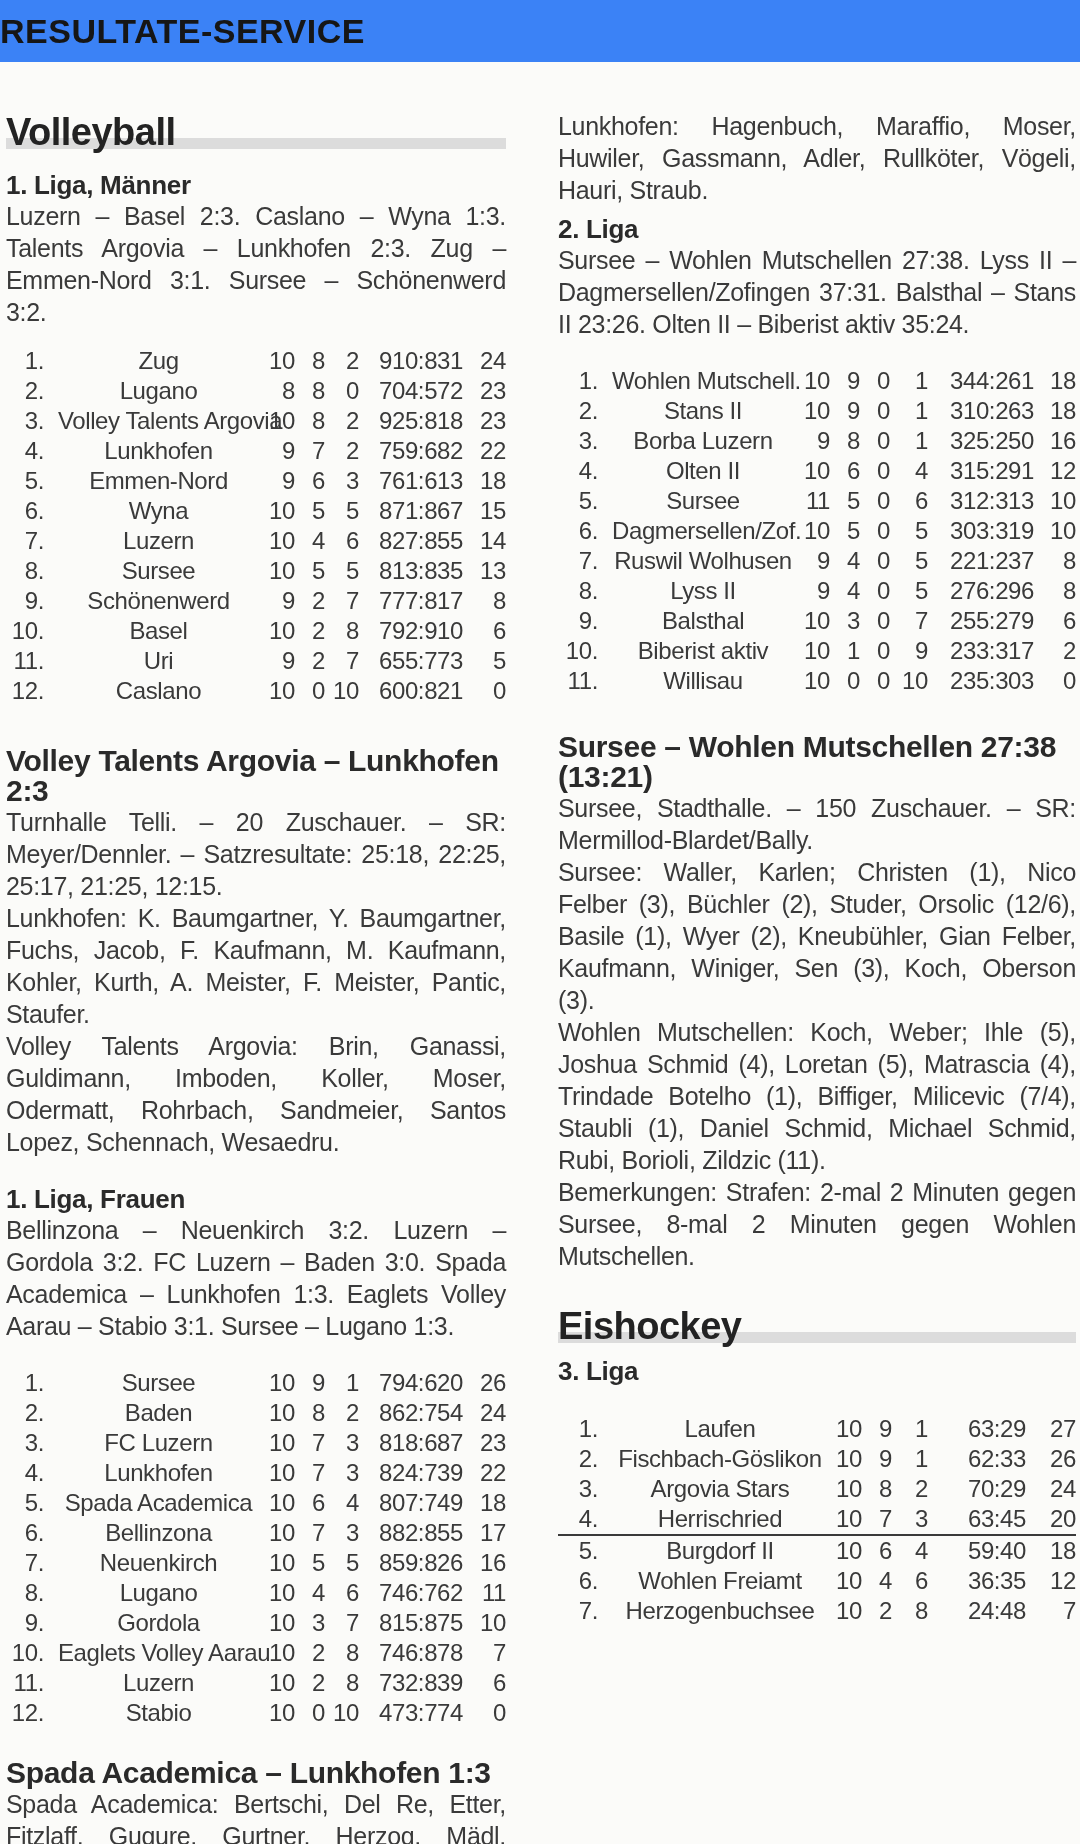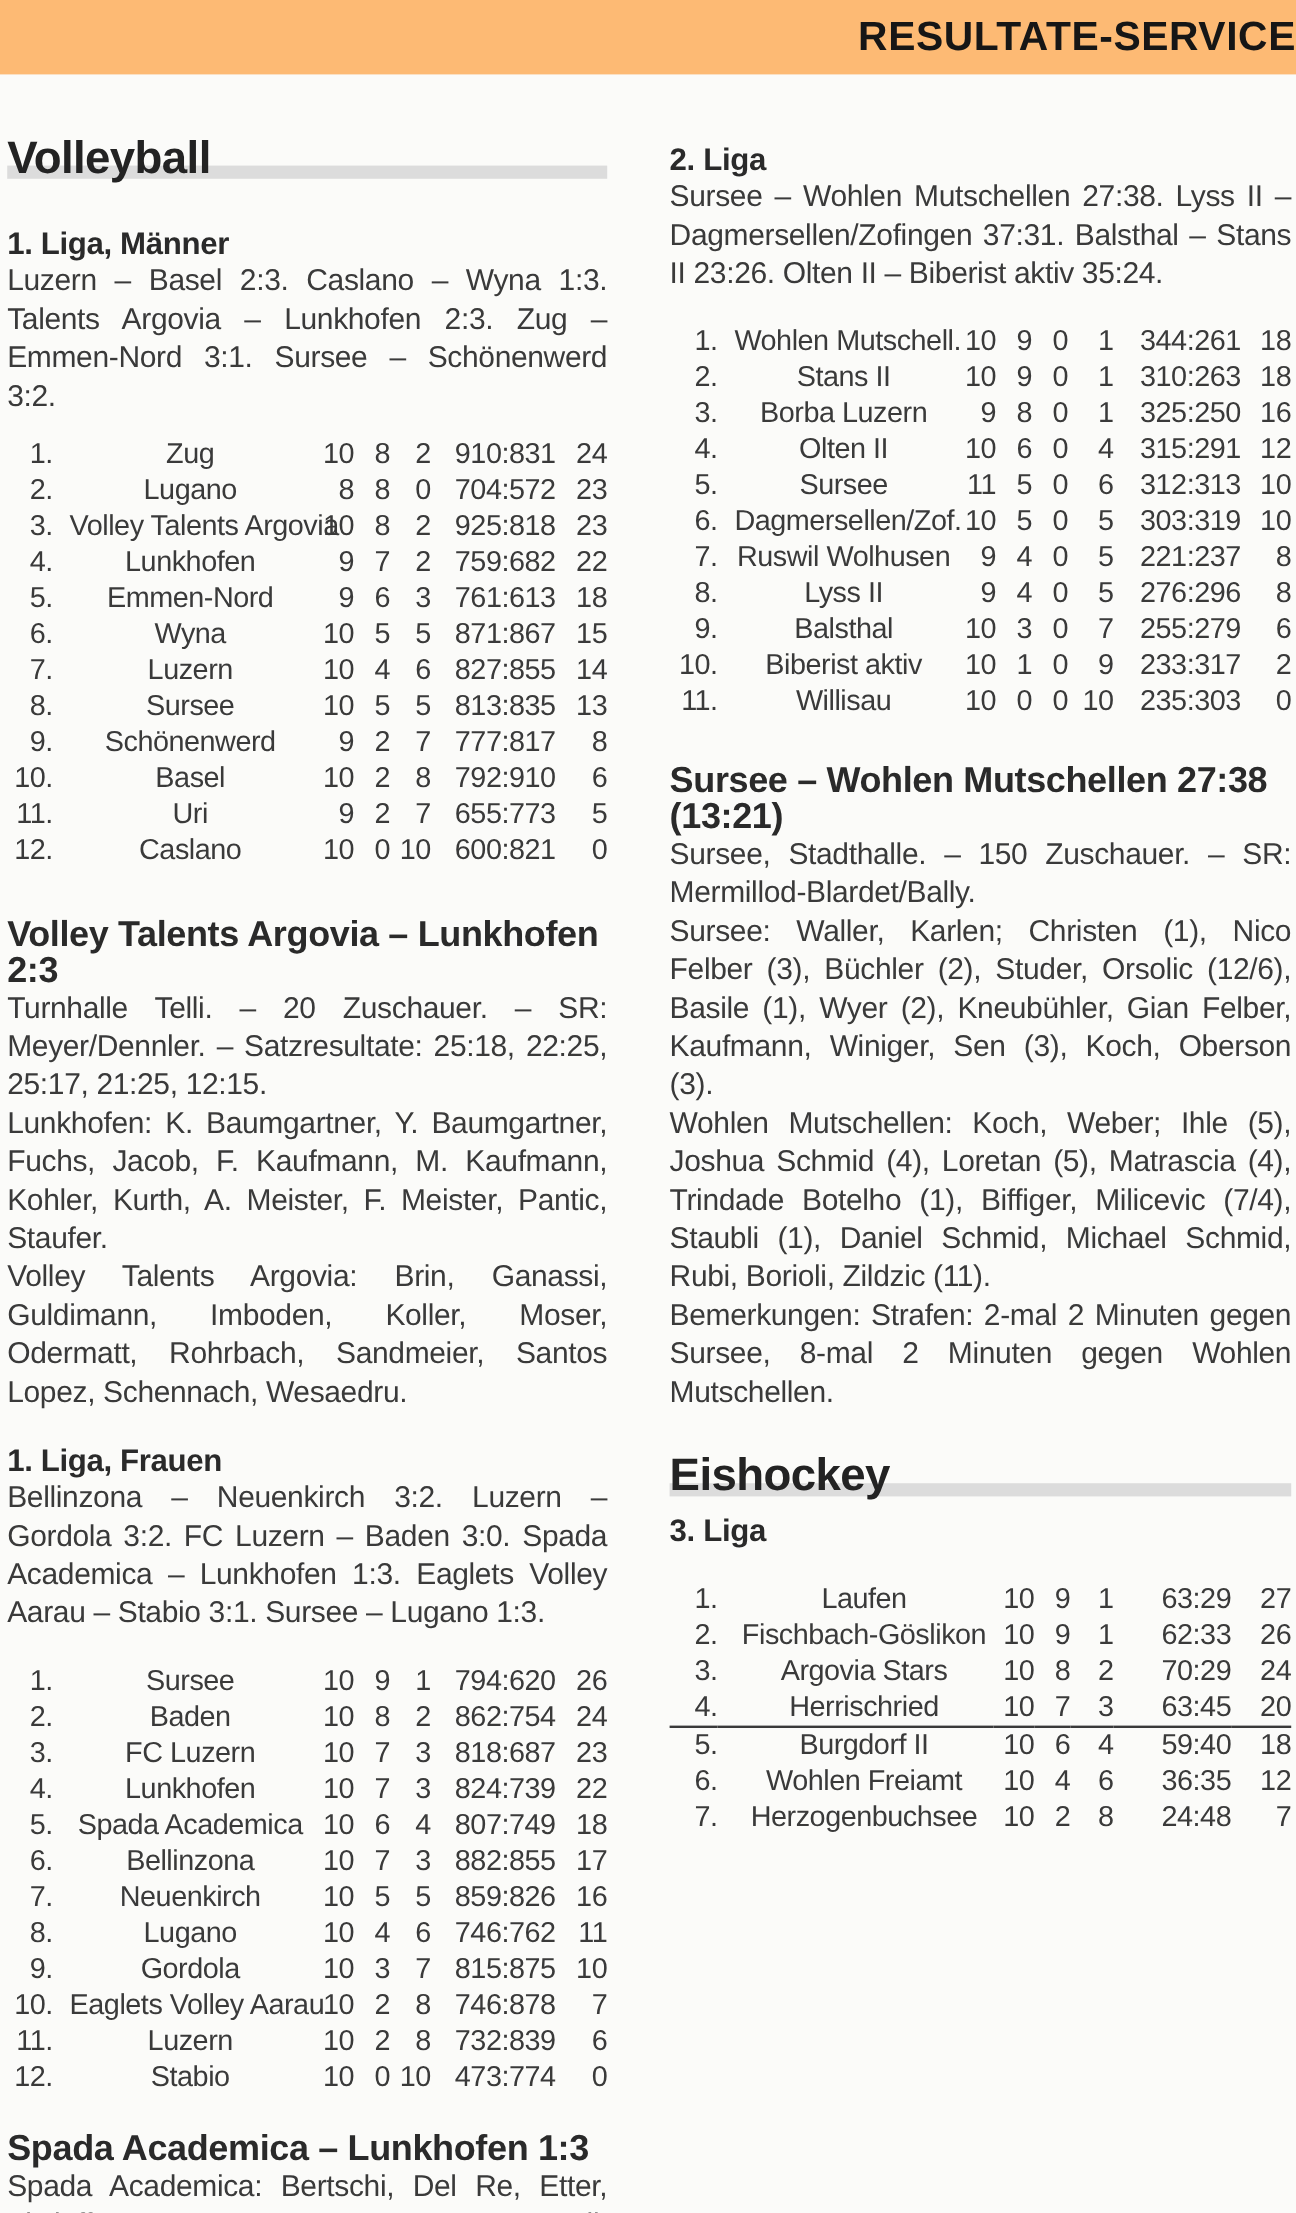--- a/index.html
+++ b/index.html
@@ -6,21 +6,21 @@
   body{
     width:1080px;height:1844px;overflow:hidden;
     background:#fbfbf9;
     font-family:"Liberation Sans","DejaVu Sans",sans-serif;
     color:#3a3a3a;
     -webkit-font-smoothing:antialiased;
   }
   .page{position:relative;width:1080px;height:1844px;overflow:hidden;}
 
   
-  .band{height:62px;background:#fdba74;display:flex;align-items:center;justify-content:flex-end;}
+  .band{height:62px;background:#3b82f6;display:flex;align-items:center;justify-content:flex-start;}
   .band-title{
     margin:0;font-size:34px;font-weight:700;color:#161616;
     letter-spacing:.5px;line-height:62px;
   }
 
   
   .cols{display:flex;column-gap:52px;padding:48px 4px 0 6px;box-sizing:border-box;}
   .col{box-sizing:border-box;}
   .col-left{width:500px;flex:0 0 500px;}
   .col-right{width:518px;flex:0 0 518px;}
@@ -53,21 +53,21 @@
   }
   table.standings td{
     padding:0;font-size:24px;line-height:30px;letter-spacing:-.4px;color:#3a3a3a;
     white-space:nowrap;text-align:right;vertical-align:baseline;
   }
   table.standings td.col-1{text-align:center;padding-left:14px;}
   table.standings tr.sep-after td{border-bottom:2px solid #3a3a3a;}
 
   
   .mt-2{margin-top:2px}.mt-4{margin-top:4px}.mt-6{margin-top:6px}.mt-8{margin-top:8px}
-  .mt-10{margin-top:10px}.mt-12{margin-top:12px}.mt-16{margin-top:34px}.mt-18{margin-top:18px}
+  .mt-10{margin-top:10px}.mt-12{margin-top:12px}.mt-16{margin-top:16px}.mt-18{margin-top:18px}
   .mt-26{margin-top:26px}.mt-28{margin-top:28px}.mt-30{margin-top:30px}.mt-32{margin-top:32px}
   .mt-36{margin-top:36px}.mt-40{margin-top:40px}
 </style>
 </head>
 <body>
 
 <div class="page">
 
   <header class="band">
     <h1 class="band-title">RESULTATE-SERVICE</h1>
@@ -334,20 +334,21 @@
           </tbody>
       </table>
 
       <h3 class="match-title mt-30">Spada Academica – Lunkhofen 1:3</h3>
       <p class="body">Spada Academica: Bertschi, Del Re, Etter, Fitzlaff, Gugure, Gurtner, Herzog, Mädl, Misouch-Umane, Müller, Taschini, Wechsler.</p>
 
     </section>
 
     <section class="col col-right">
 
+      <p class="body mt-2">Lunkhofen: Hagenbuch, Maraffio, Moser, Huwiler, Gassmann, Adler, Rullköter, Vögeli, Hauri, Straub.</p>
 
 
       <h3 class="sub-title mt-8">2. Liga</h3>
       <p class="body mt-6">Sursee – Wohlen Mutschellen 27:38. Lyss II – Dagmersellen/Zofingen 37:31. Balsthal – Stans II 23:26. Olten II – Biberist aktiv 35:24.</p>
 
       <table class="standings mt-26">
         <colgroup>
           <col style="width:40px">
             <col style="width:196px">
             <col style="width:36px">

